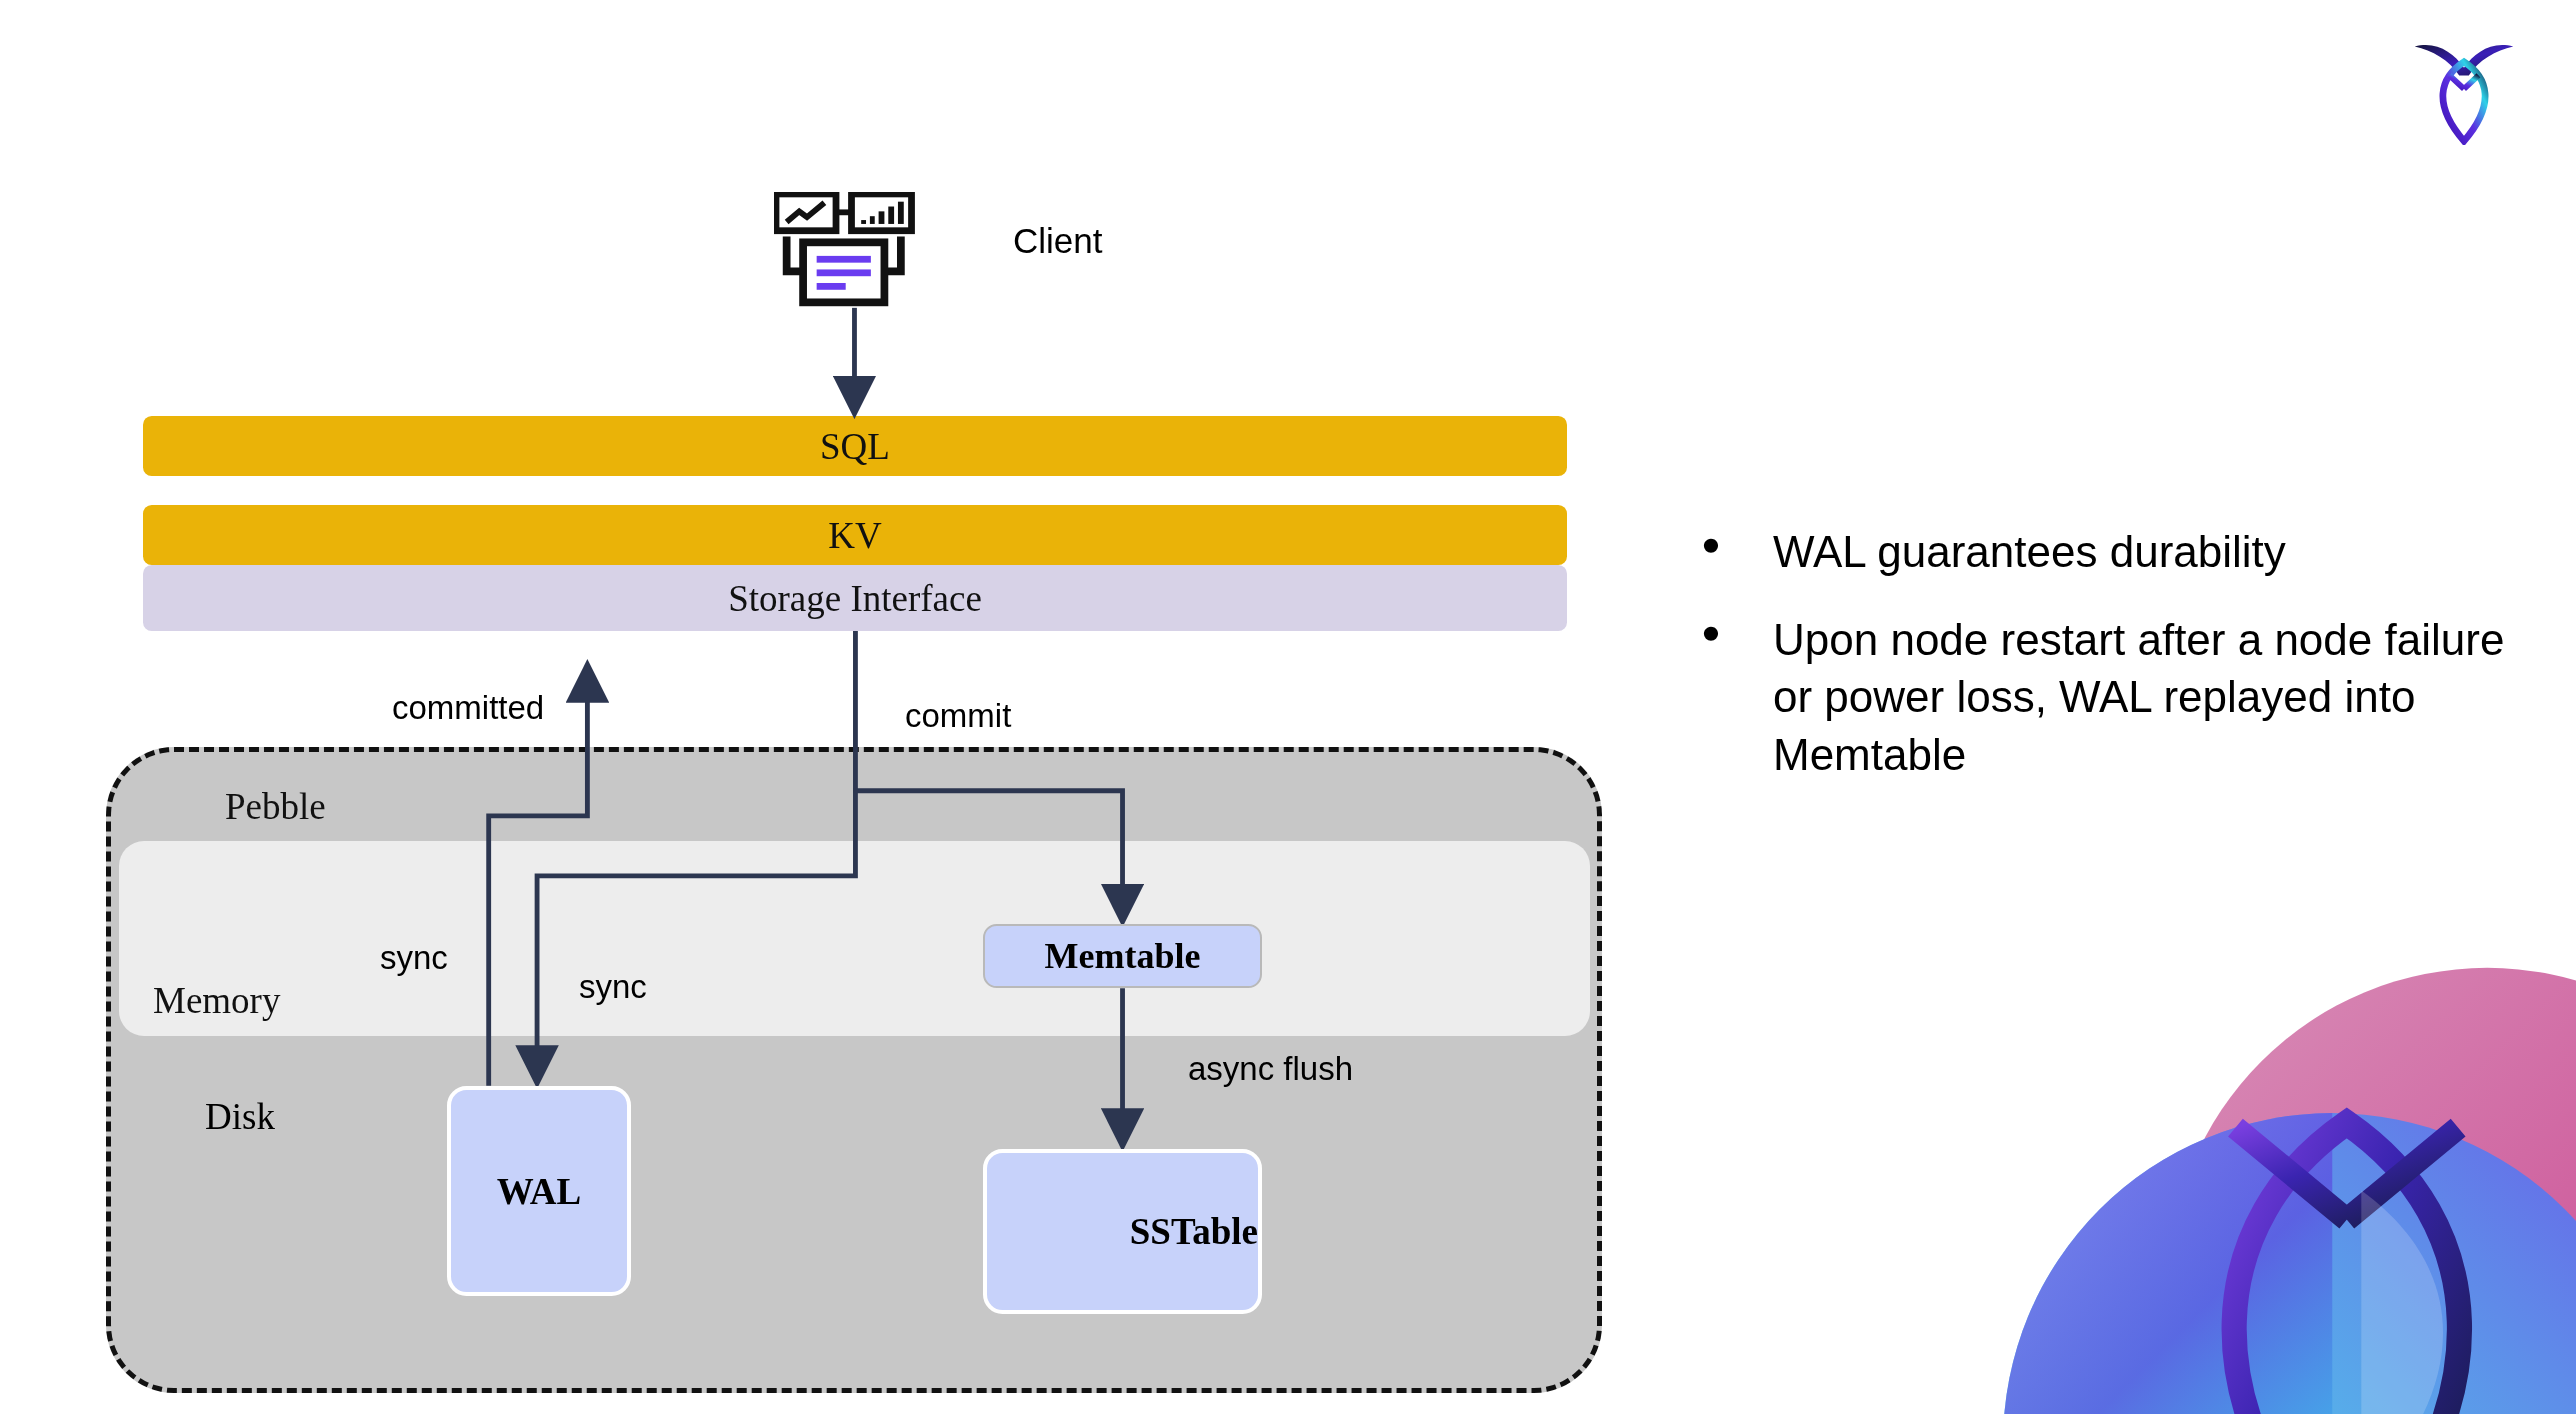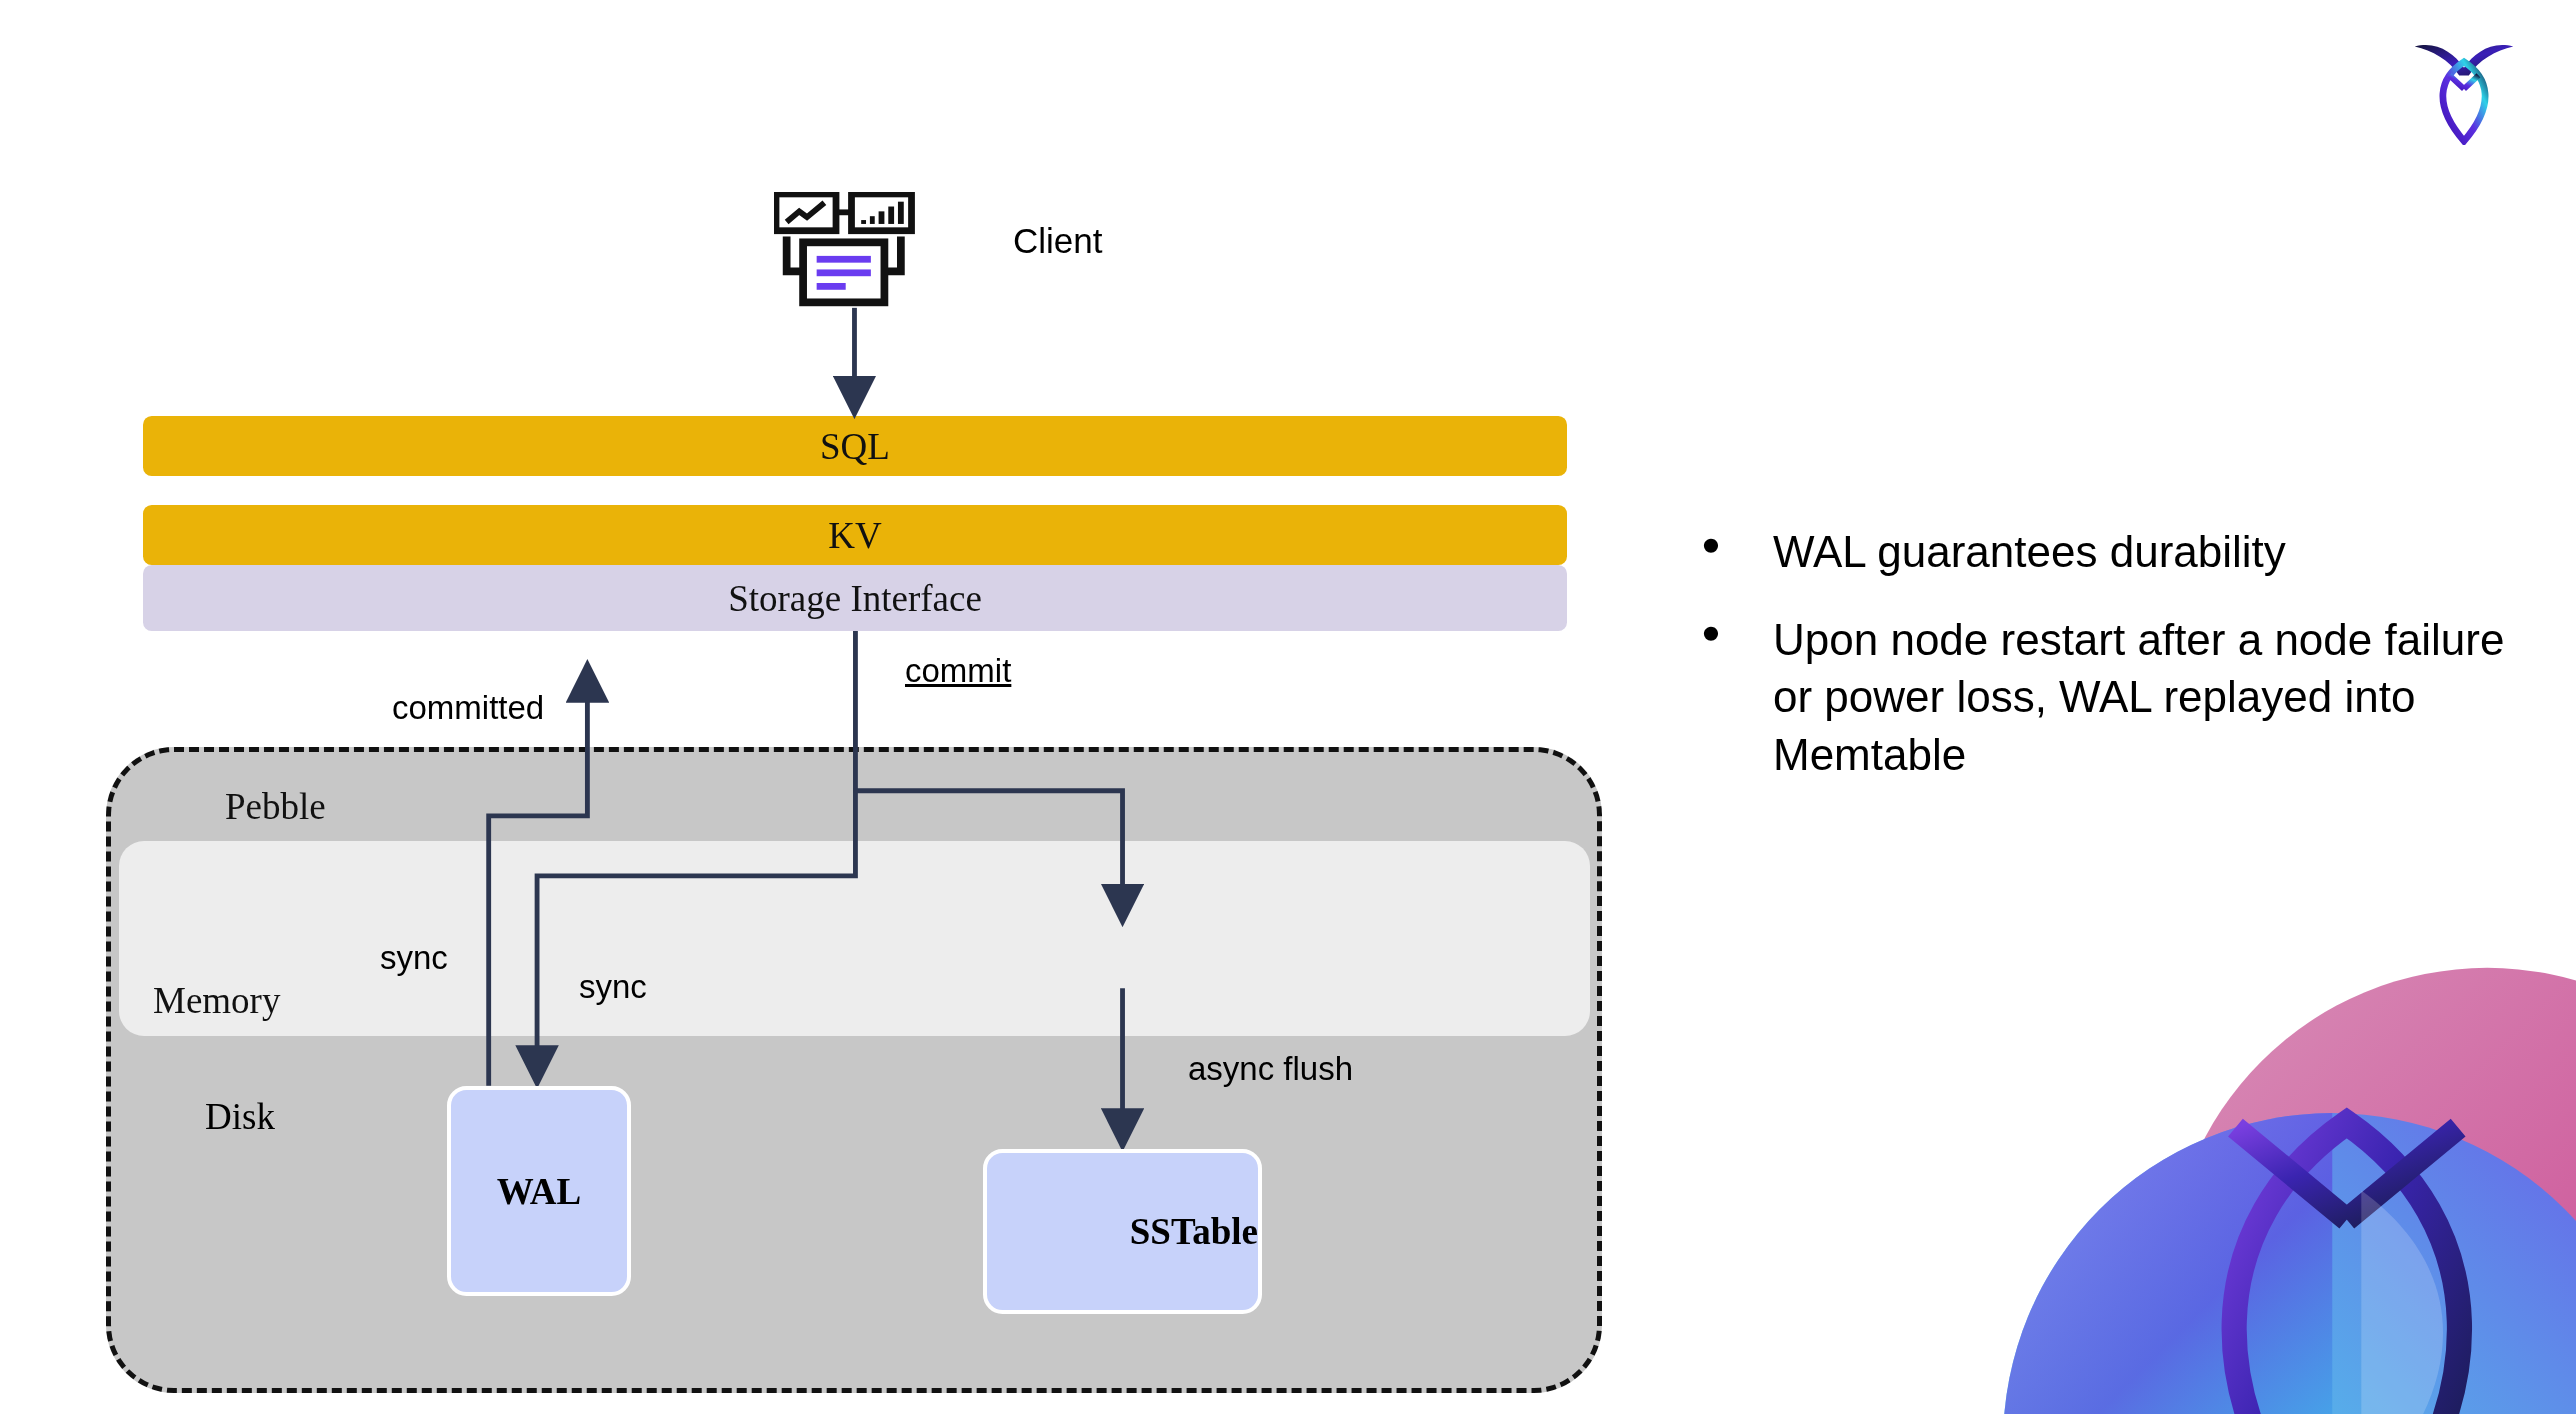--- a/index.html
+++ b/index.html
@@ -172,21 +172,21 @@
   }
 
   
   .edge-label {
     position: absolute;
     font-size: 33px;
     color: #000000;
     white-space: nowrap;
   }
   #label-committed  { left: 392px;  top: 689px; }
-  #label-commit     { left: 905px;  top: 652px; text-decoration: underline; }
+  #label-commit     { left: 905px;  top: 697px; }
   #label-sync-left  { left: 380px;  top: 939px; }
   #label-sync-right { left: 579px;  top: 968px; }
   #label-asyncflush { left: 1188px; top: 1050px; }
 
   
   #arrow-layer {
     position: absolute;
     left: 0;
     top: 0;
     width: 2576px;
@@ -349,20 +349,23 @@
       <path d="M1160 1021 L 1160 1181"></path>
     </g>
   </svg>
 
   <div class="edge-label" id="label-committed">committed</div>
   <div class="edge-label" id="label-commit">commit</div>
   <div class="edge-label" id="label-sync-left">sync</div>
   <div class="edge-label" id="label-sync-right">sync</div>
   <div class="edge-label" id="label-asyncflush">async flush</div>
 
+  <div class="node-box" id="box-memtable">
+    <span>Memtable</span>
+  </div>
   <div class="node-box" id="box-wal">
     <span>WAL</span>
   </div>
   <div class="node-box" id="box-sstable">
     <span>SSTable</span>
   </div>
 
   <div id="bullets">
     <div class="bullet-row">
       <span class="bullet-dot">●</span>

